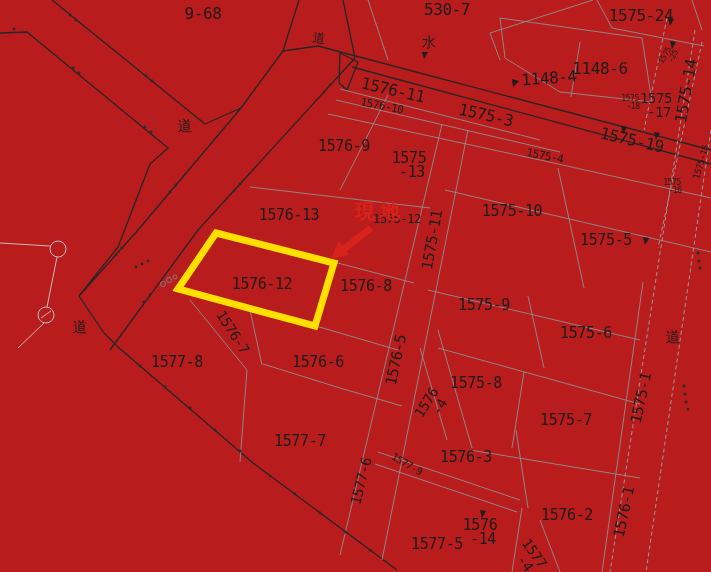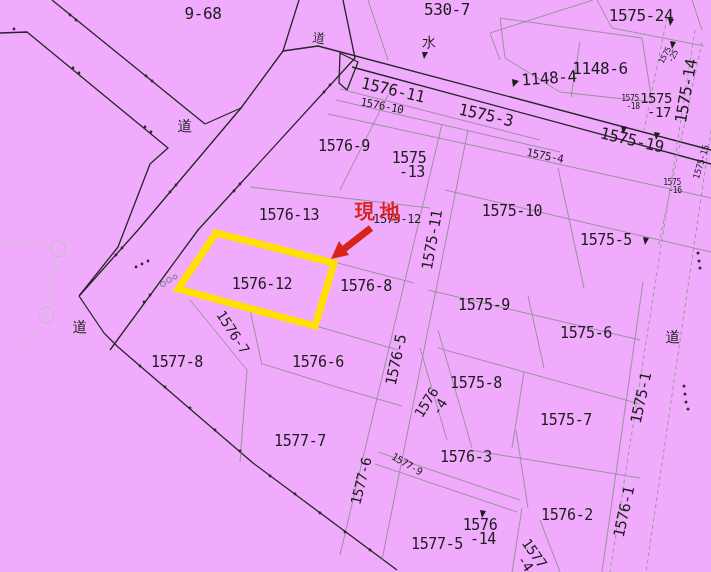--- a/index.html
+++ b/index.html
@@ -1,16 +1,16 @@
 <!DOCTYPE html>
 <html><head>
 <meta charset="utf-8">
 <style>
   html,body{margin:0;padding:0;background:#ffffff;}
-  .map-wrap{position:relative;width:711px;height:572px;background:#f0abfc;overflow:hidden;}
+  .map-wrap{position:relative;width:711px;height:572px;background:#b91c1c;overflow:hidden;}
   svg{position:absolute;left:0;top:0;}
   .roadline{stroke:#262626;stroke-width:1.3;fill:none;stroke-linejoin:round;}
   .parcelline{stroke:#8f8f8f;stroke-width:0.9;fill:none;stroke-linejoin:round;}
   .faintline{stroke:#c9c9c9;stroke-width:0.9;fill:none;}
   .dashline{stroke:#9a9a9a;stroke-width:1;fill:none;stroke-dasharray:4 3;}
   .tick{fill:#2b2b2b;}
   .arrowmark{fill:#1d1d1d;}
   .lbl{font-family:"DejaVu Sans Mono","Liberation Sans",monospace;fill:#1c1c1c;letter-spacing:-0.4px;}
   .lbl-kanji{font-family:"DejaVu Sans","Liberation Sans",sans-serif;fill:#1c1c1c;}
   .lbl-marker{font-family:"DejaVu Sans","Liberation Sans",sans-serif;font-weight:bold;letter-spacing:5px;}

